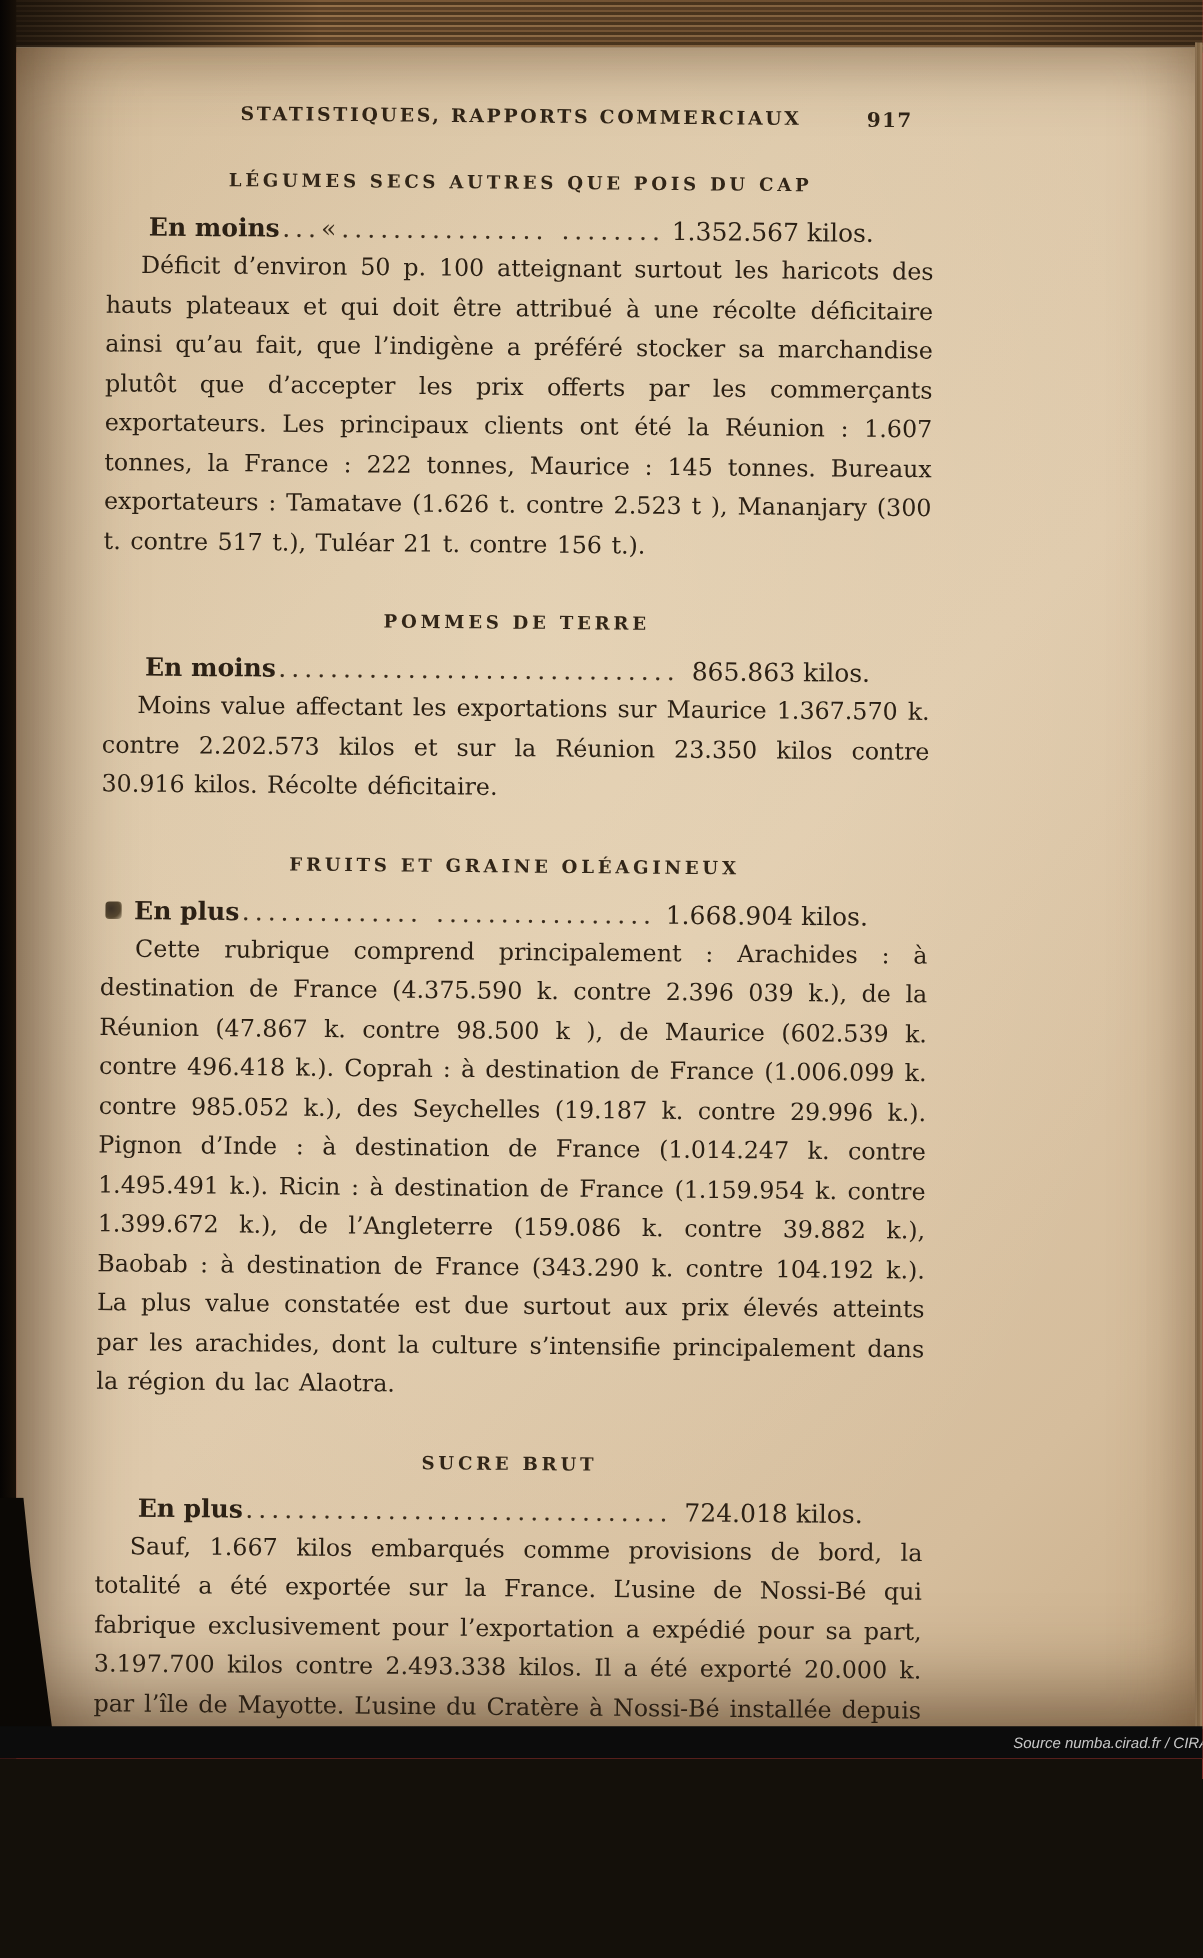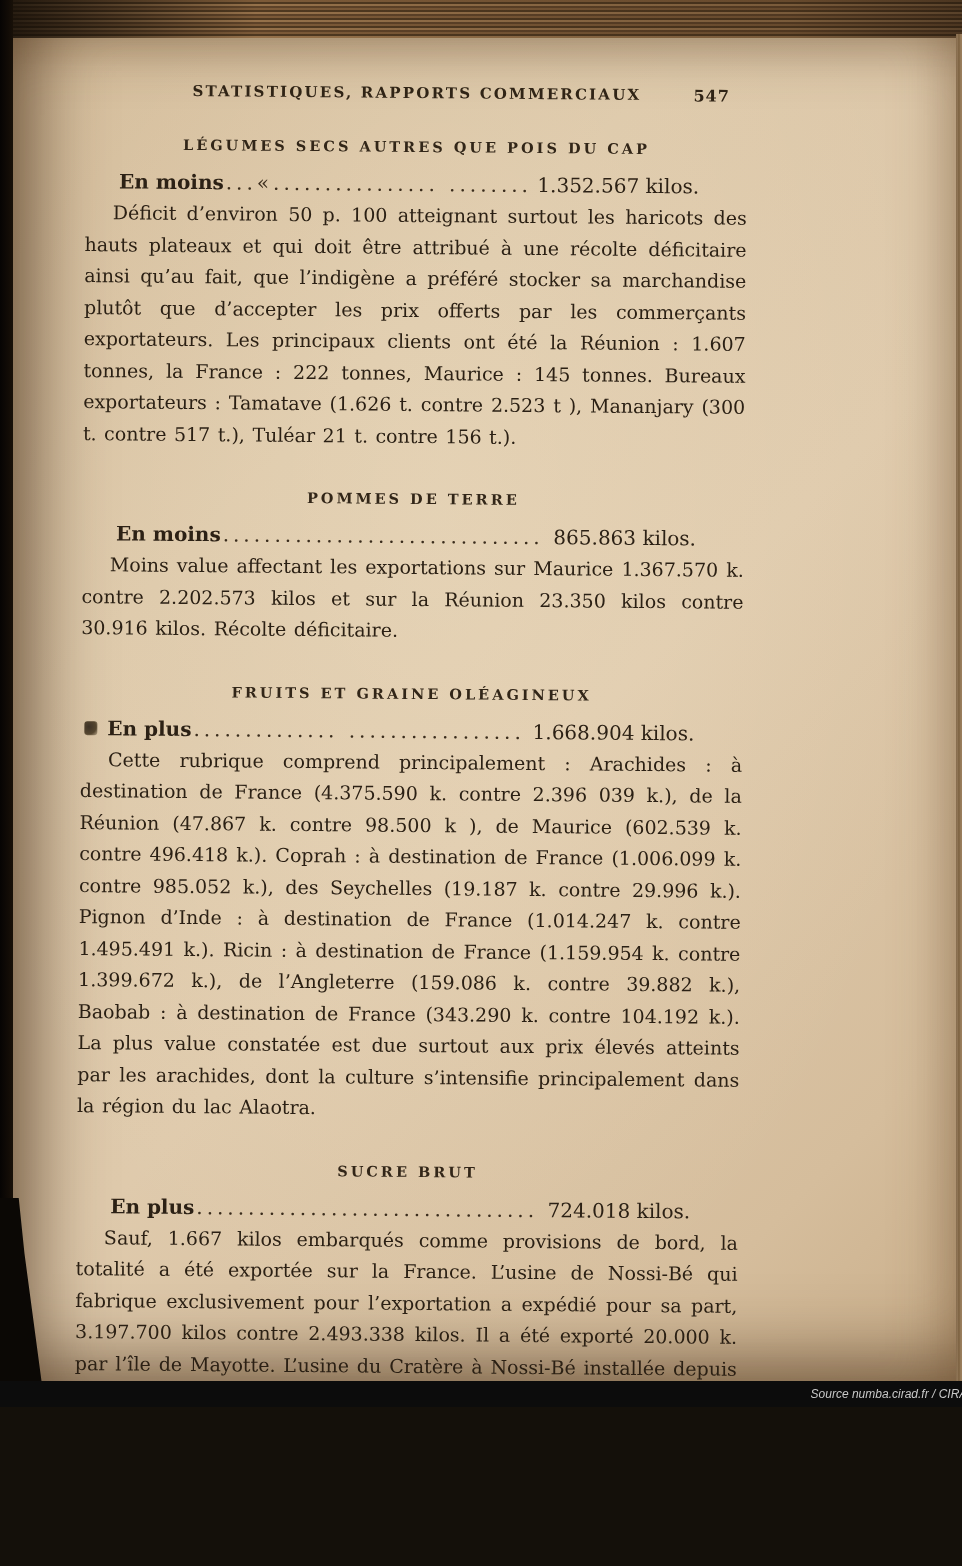--- a/index.html
+++ b/index.html
@@ -186,21 +186,21 @@
   <div class="book-spine"></div>
   <div class="fore-edge"></div>
 
   <div class="paper"></div>
   <div class="binding-shadow"></div>
 
   <div class="content">
 
     <div class="page-header">
       <span>STATISTIQUES, RAPPORTS COMMERCIAUX</span>
-      <span class="page-number">547</span>
+      <span class="page-number">917</span>
     </div>
 
     <div class="section">
       <div class="section-heading">LÉGUMES SECS AUTRES QUE POIS DU CAP</div>
       <div class="measure-line">
         <span class="measure-label">En moins</span>
         <span class="measure-dots">...«................  ......................</span>
         <span class="measure-value">1.352.567 kilos.</span>
       </div>
       <div class="section-body">Déficit d’environ 50 p. 100 atteignant surtout les haricots des hauts plateaux et qui doit être attribué à une récolte déficitaire ainsi qu’au fait, que l’indigène a préféré stocker sa marchandise plutôt que d’accepter les prix offerts par les commerçants exportateurs.  Les principaux clients ont été la Réunion : 1.607 tonnes, la France : 222 tonnes,  Maurice : 145 tonnes.  Bureaux exportateurs : Tamatave (1.626 t. contre 2.523 t ),  Mananjary (300 t. contre 517 t.), Tuléar 21 t. contre 156 t.).</div>

